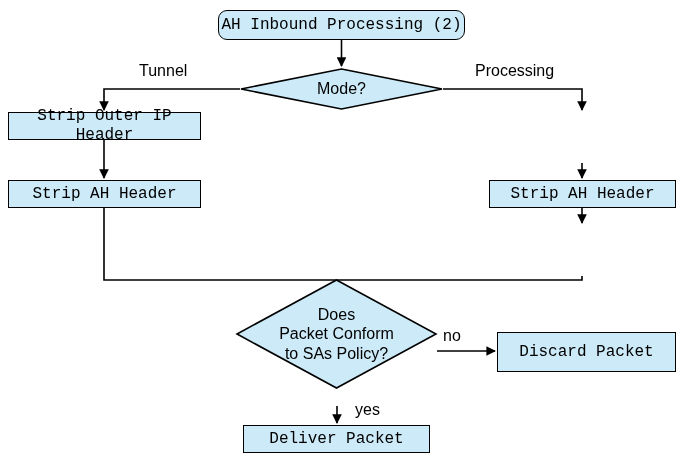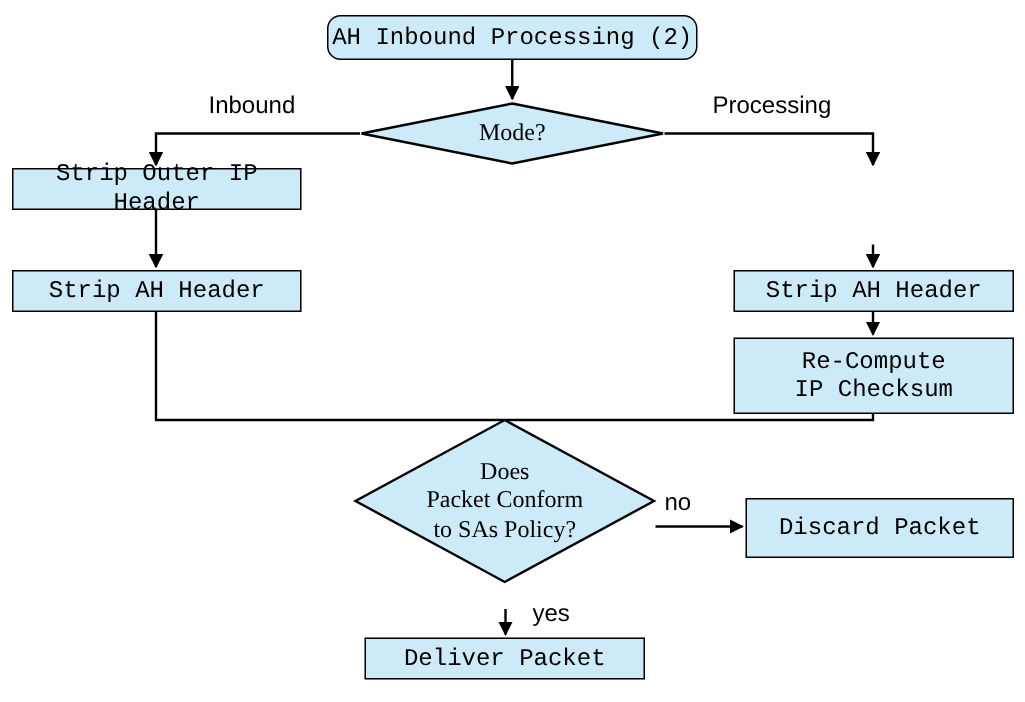--- a/index.html
+++ b/index.html
@@ -30,21 +30,20 @@
     white-space: pre-line;
     z-index: 3;
     font-family: Liberation Mono, monospace;
   }
   .node.rounded {
     border-radius: 9px;
   }
   .diamond-wrap {
     position: absolute;
     z-index: 3;
-    font-family: Liberation Serif, serif;
   }
   .diamond-wrap svg {
     position: absolute;
     left: 0;
     top: 0;
     overflow: visible;
   }
   .diamond-label {
     position: absolute;
     left: 0;
@@ -116,32 +115,30 @@
 
   <div class="node rounded" style="left:218px; top:10px; width:247px; height:30px;">AH Inbound Processing (2)</div>
 
   <div class="diamond-wrap" style="left:240px; top:68px; width:203px; height:42px;">
     <svg width="203" height="42" viewBox="0 0 203 42" xmlns="http://www.w3.org/2000/svg">
       <polygon points="101.5,1 202,21 101.5,41 1,21" fill="#cceaf7" stroke="#000000" stroke-width="1.6"></polygon>
     </svg>
     <div class="diamond-label">Mode?</div>
   </div>
 
-  <div class="edge-label" style="left:139px; top:62px;">Inbound</div>
+  <div class="edge-label" style="left:139px; top:62px;">Tunnel</div>
   <div class="edge-label" style="left:475px; top:62px;">Processing</div>
 
   <div class="node" style="left:8px; top:112px; width:193px; height:28px;">Strip Outer IP Header</div>
 
   <div class="node" style="left:8px; top:180px; width:193px; height:28px;">Strip AH Header</div>
 
 
   <div class="node" style="left:489px; top:180px; width:187px; height:28px;">Strip AH Header</div>
 
-  <div class="node" style="left:489px; top:225px; width:187px; height:51px;">Re-Compute
-IP Checksum</div>
 
   <div class="diamond-wrap" style="left:236px; top:279px; width:201px; height:110px;">
     <svg width="201" height="110" viewBox="0 0 201 110" xmlns="http://www.w3.org/2000/svg">
       <polygon points="100.5,1 200,55 100.5,109 1,55" fill="#cceaf7" stroke="#000000" stroke-width="1.6"></polygon>
     </svg>
     <div class="diamond-label">Does
 Packet Conform
 to SAs Policy?</div>
   </div>
 

